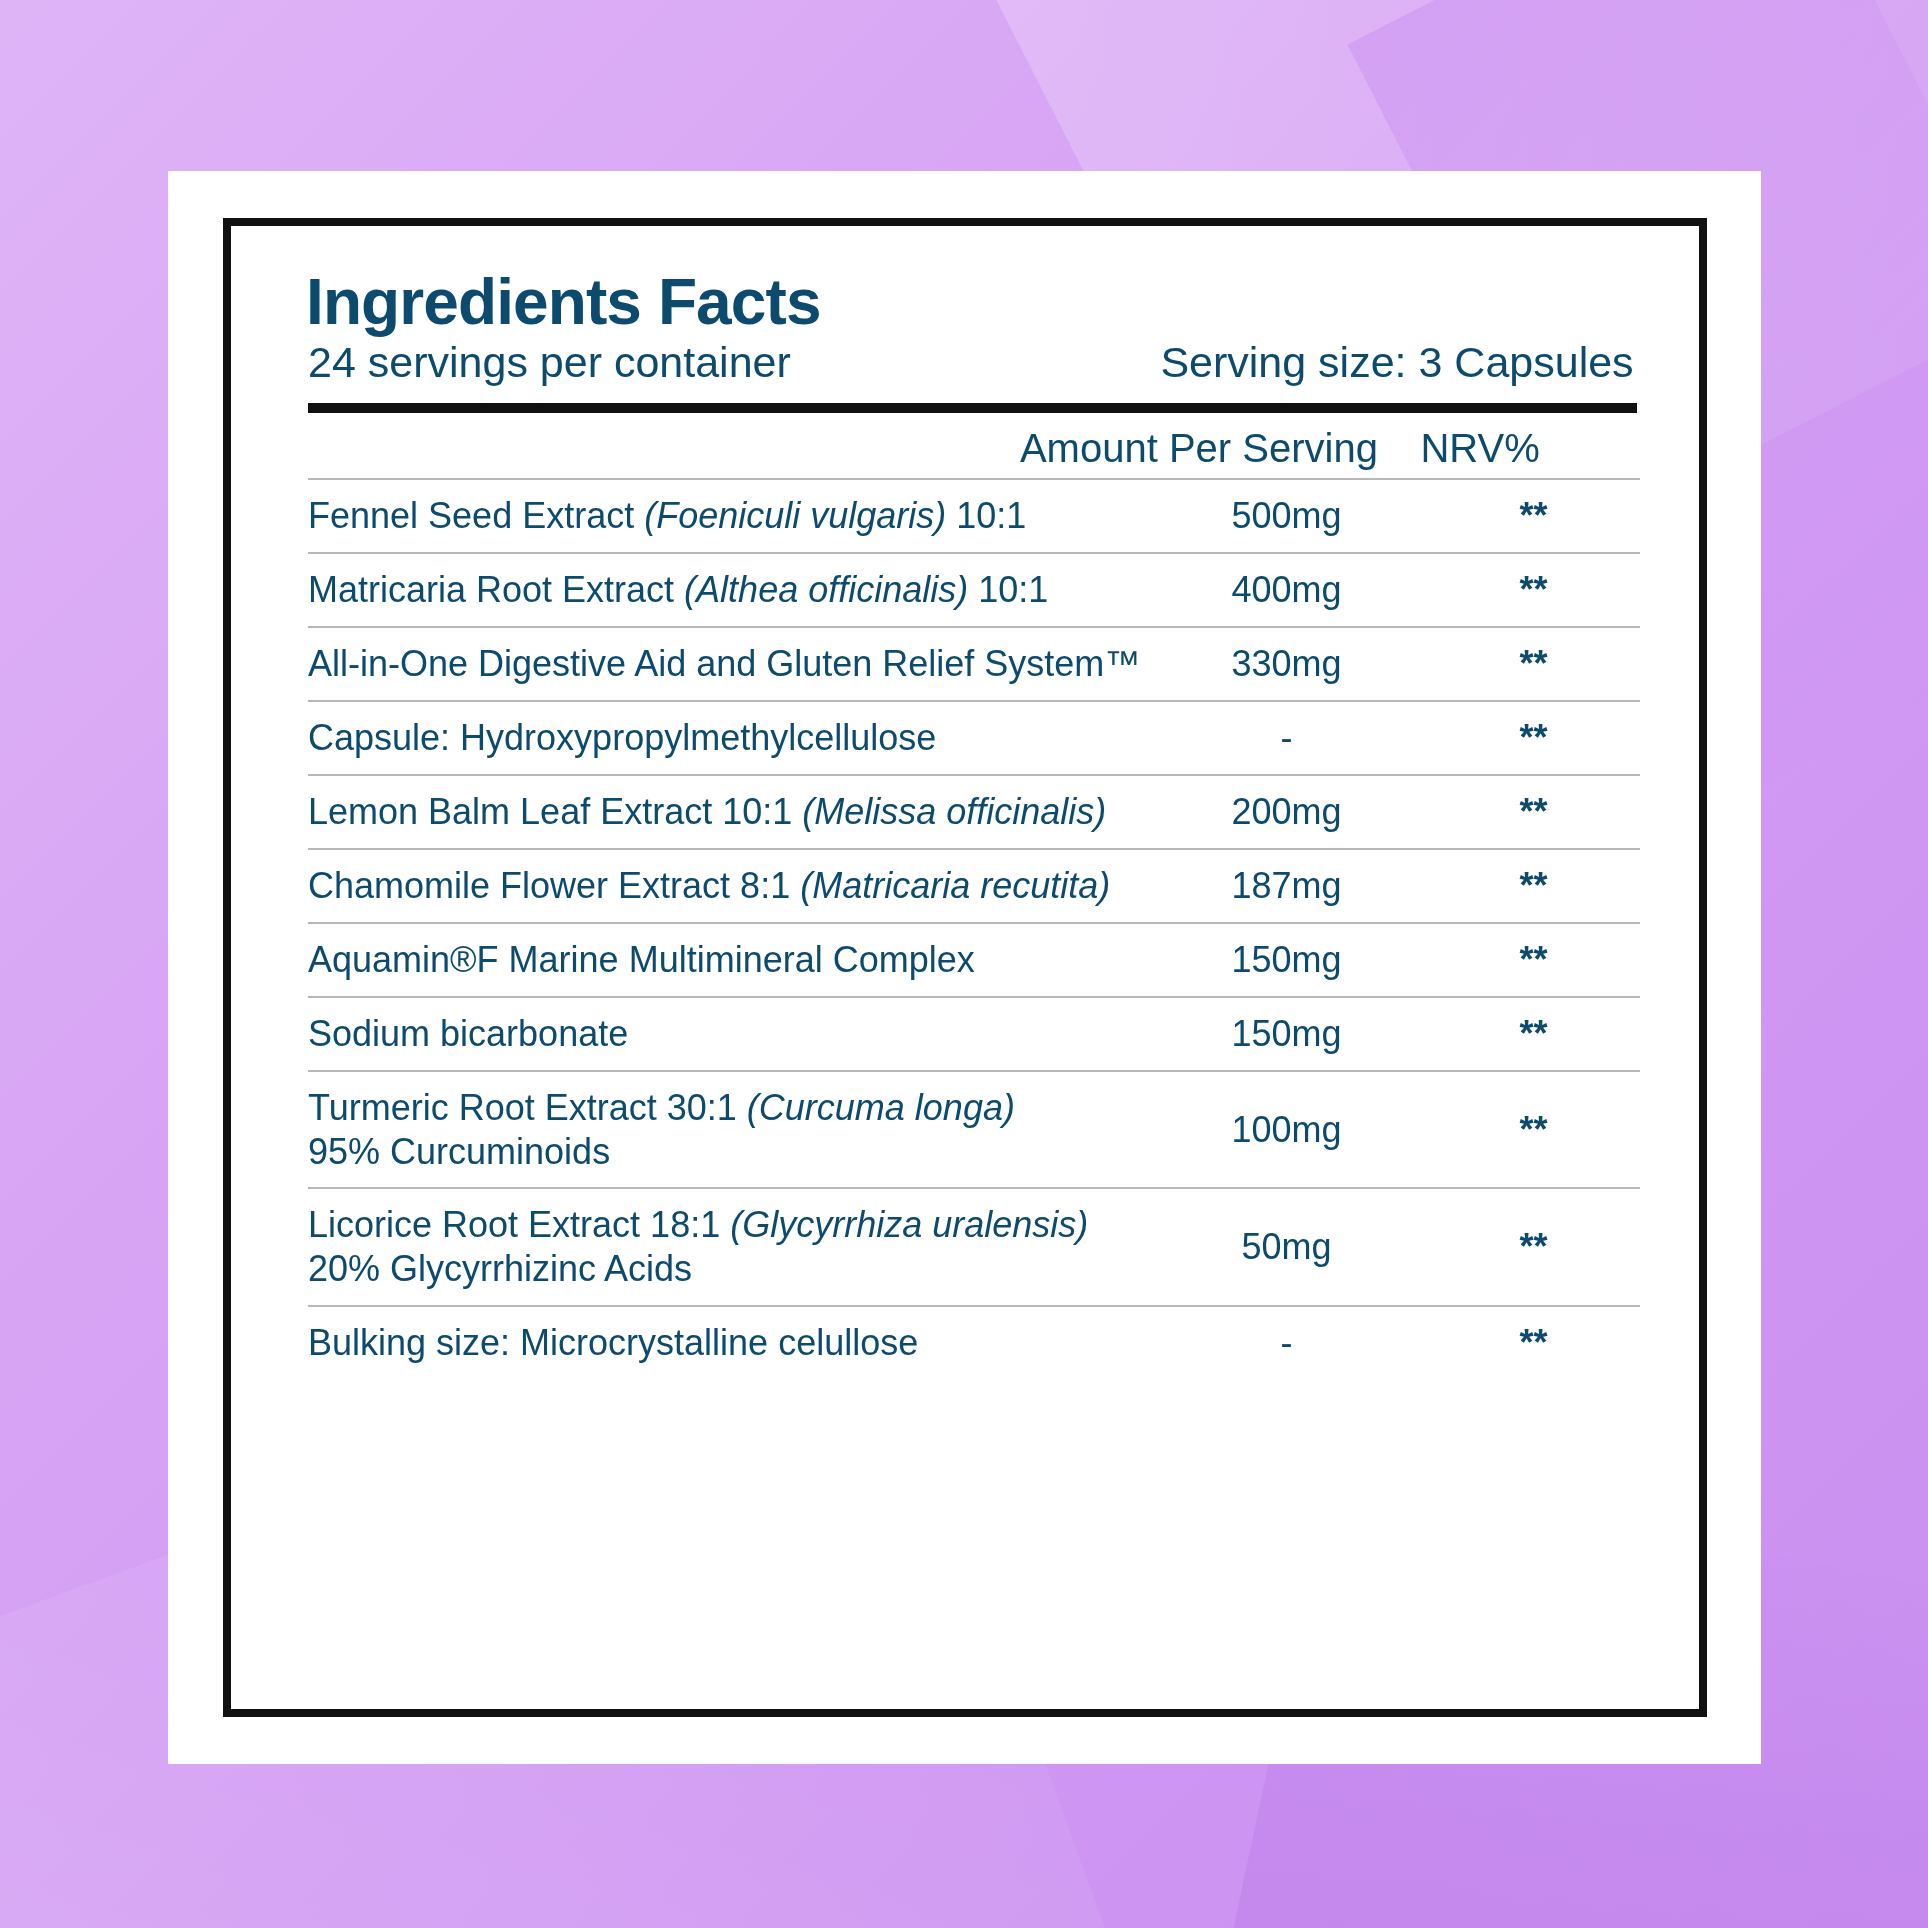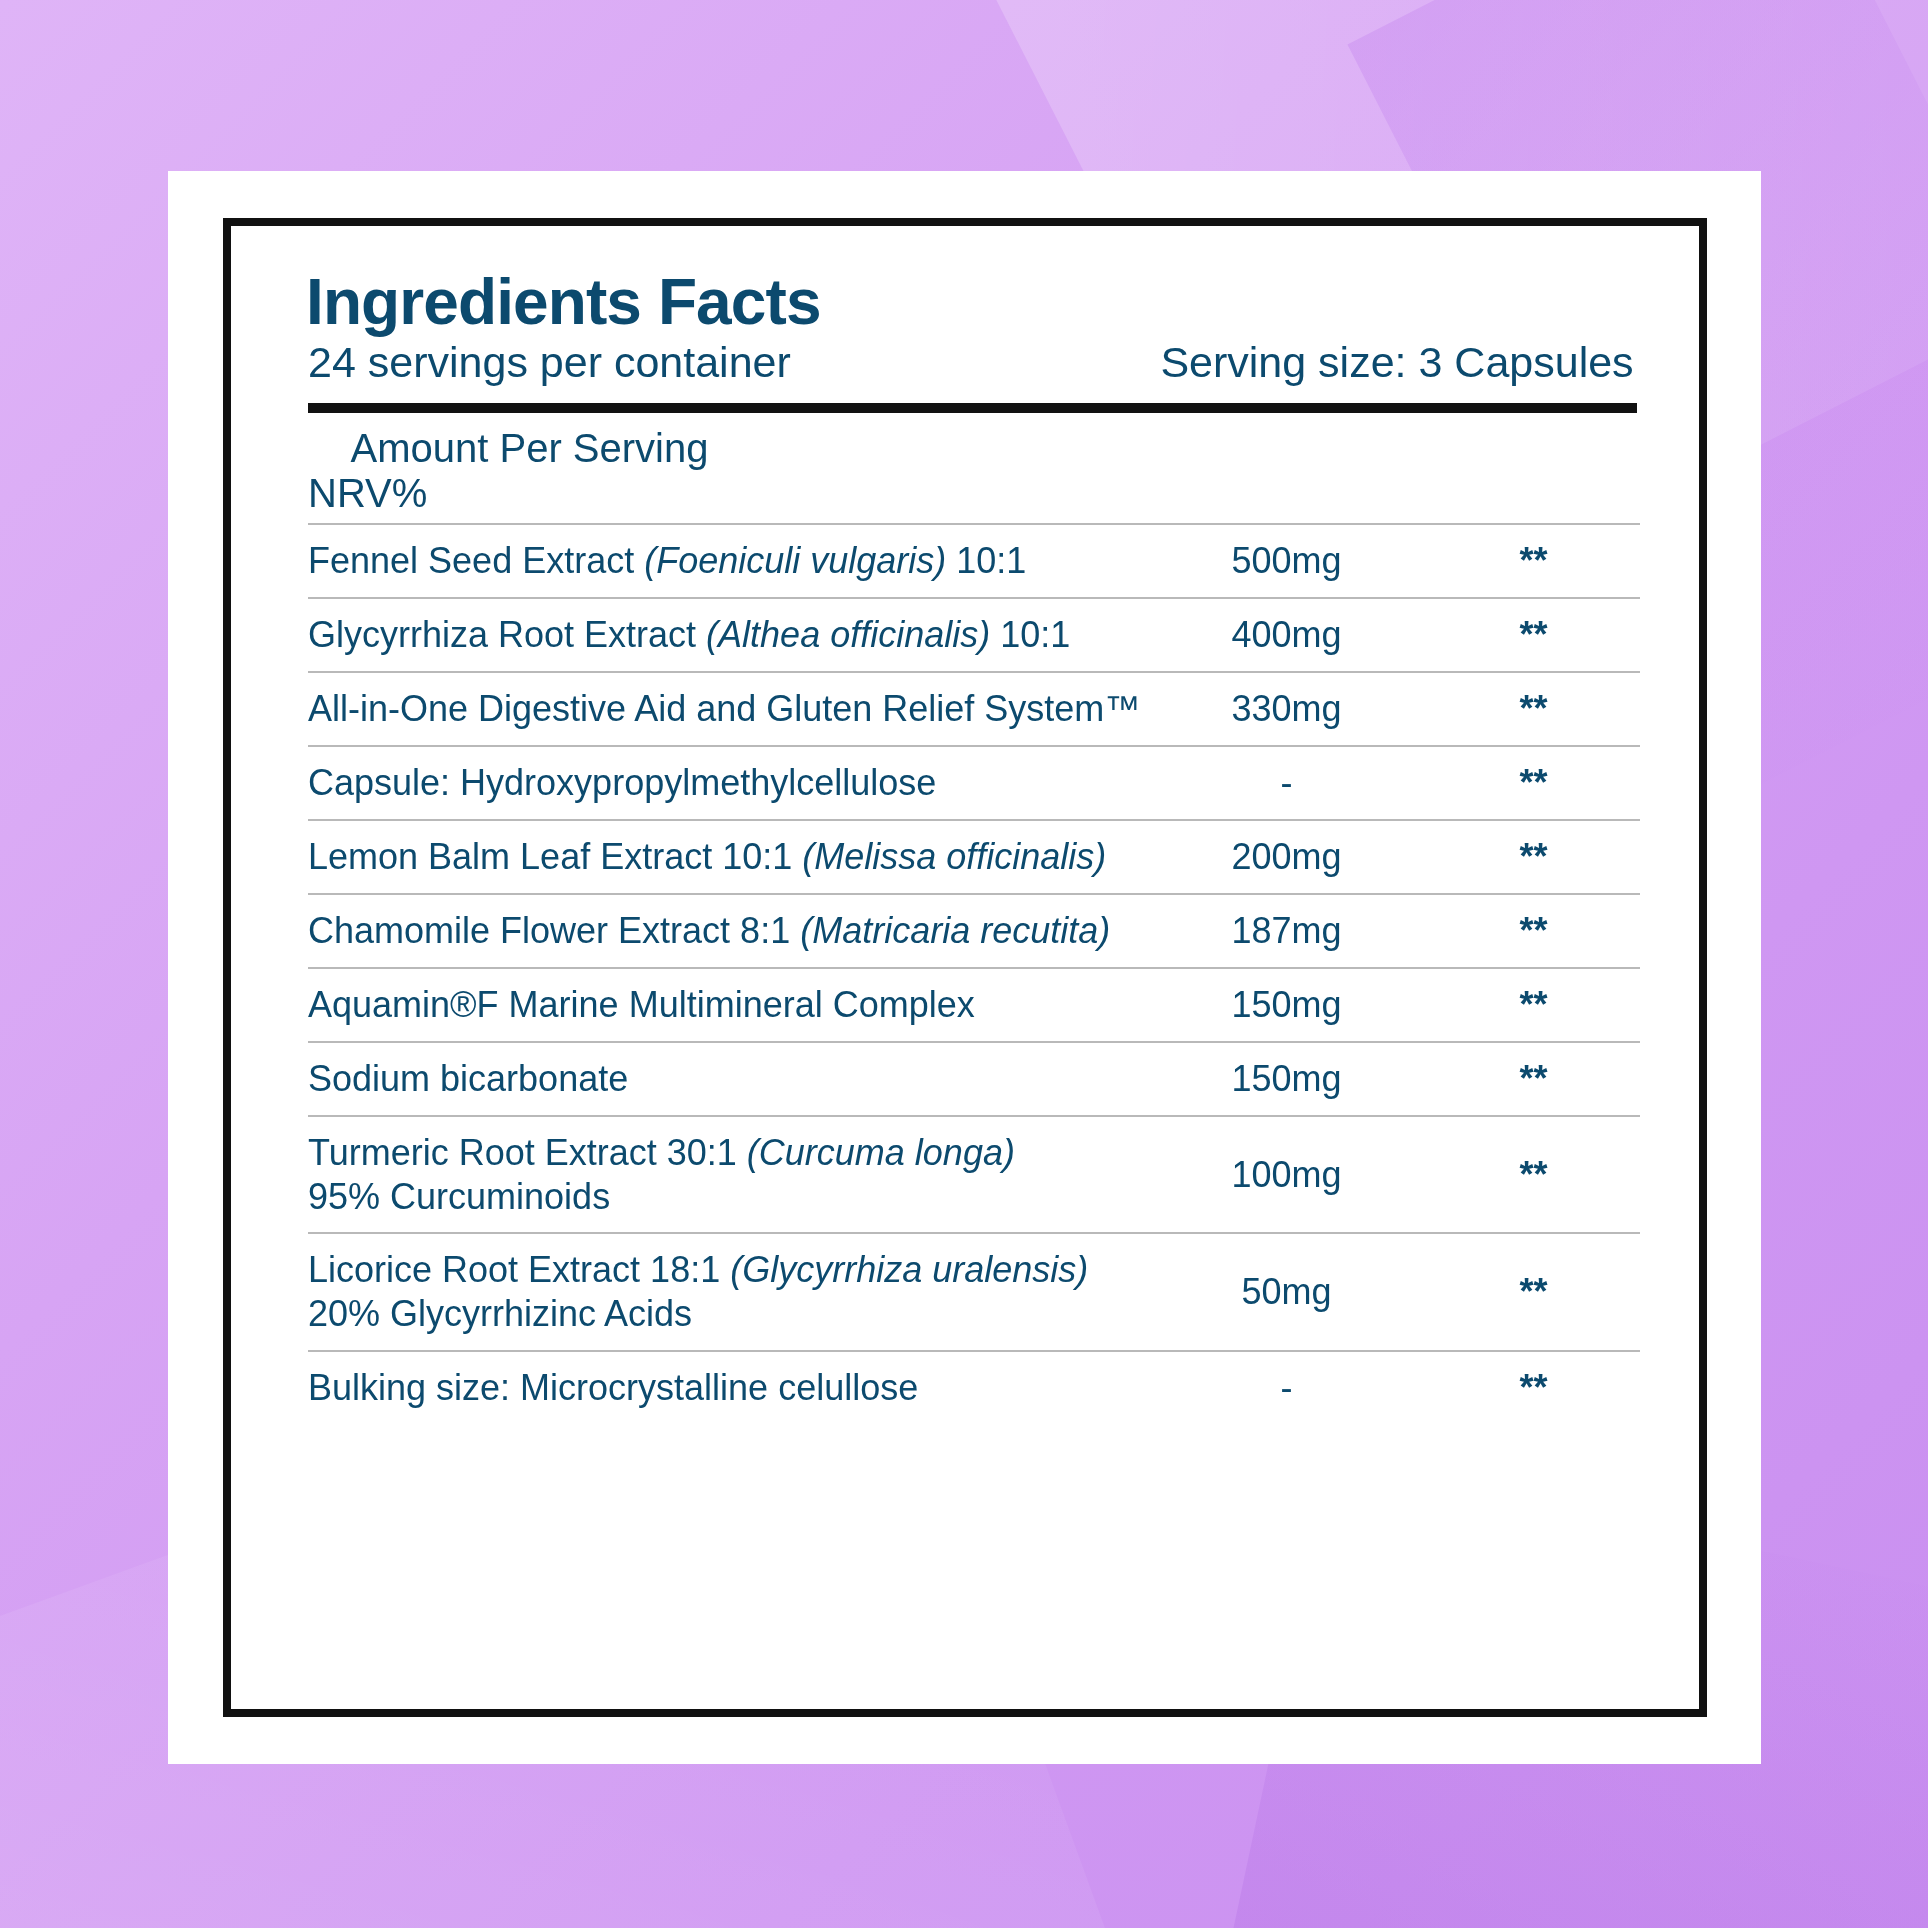--- a/index.html
+++ b/index.html
@@ -118,21 +118,20 @@
     height: 10.4px;
     background: #111111;
     margin: 15px 5.6px 0 21px;
   }
 
   .col-head {
     display: flex;
     align-items: baseline;
     margin: 13px 5.6px 0 21px;
     font-size: 40px;
-    flex-direction: column;
   }
   .col-head .spacer { flex: 1 1 auto; }
   .col-head .amount-head {
     width: 443px;
     text-align: center;
     white-space: nowrap;
   }
   .col-head .nrv-head {
     width: 217px;
     text-align: left;
@@ -208,21 +207,21 @@
         </div>
 
         <table class="facts">
           <tbody id="facts-body">
               <tr>
                 <td class="ing"><span>Fennel Seed Extract </span><span class="ital">(Foeniculi vulgaris)</span><span> 10:1</span></td>
                 <td class="amt">500mg</td>
                 <td class="nrv">**</td>
               </tr>
               <tr>
-                <td class="ing"><span>Glycyrrhiza Root Extract </span><span class="ital">(Althea officinalis)</span><span> 10:1</span></td>
+                <td class="ing"><span>Matricaria Root Extract </span><span class="ital">(Althea officinalis)</span><span> 10:1</span></td>
                 <td class="amt">400mg</td>
                 <td class="nrv">**</td>
               </tr>
               <tr>
                 <td class="ing"><span>All-in-One Digestive Aid and Gluten Relief System™</span></td>
                 <td class="amt">330mg</td>
                 <td class="nrv">**</td>
               </tr>
               <tr>
                 <td class="ing"><span>Capsule: Hydroxypropylmethylcellulose</span></td>

